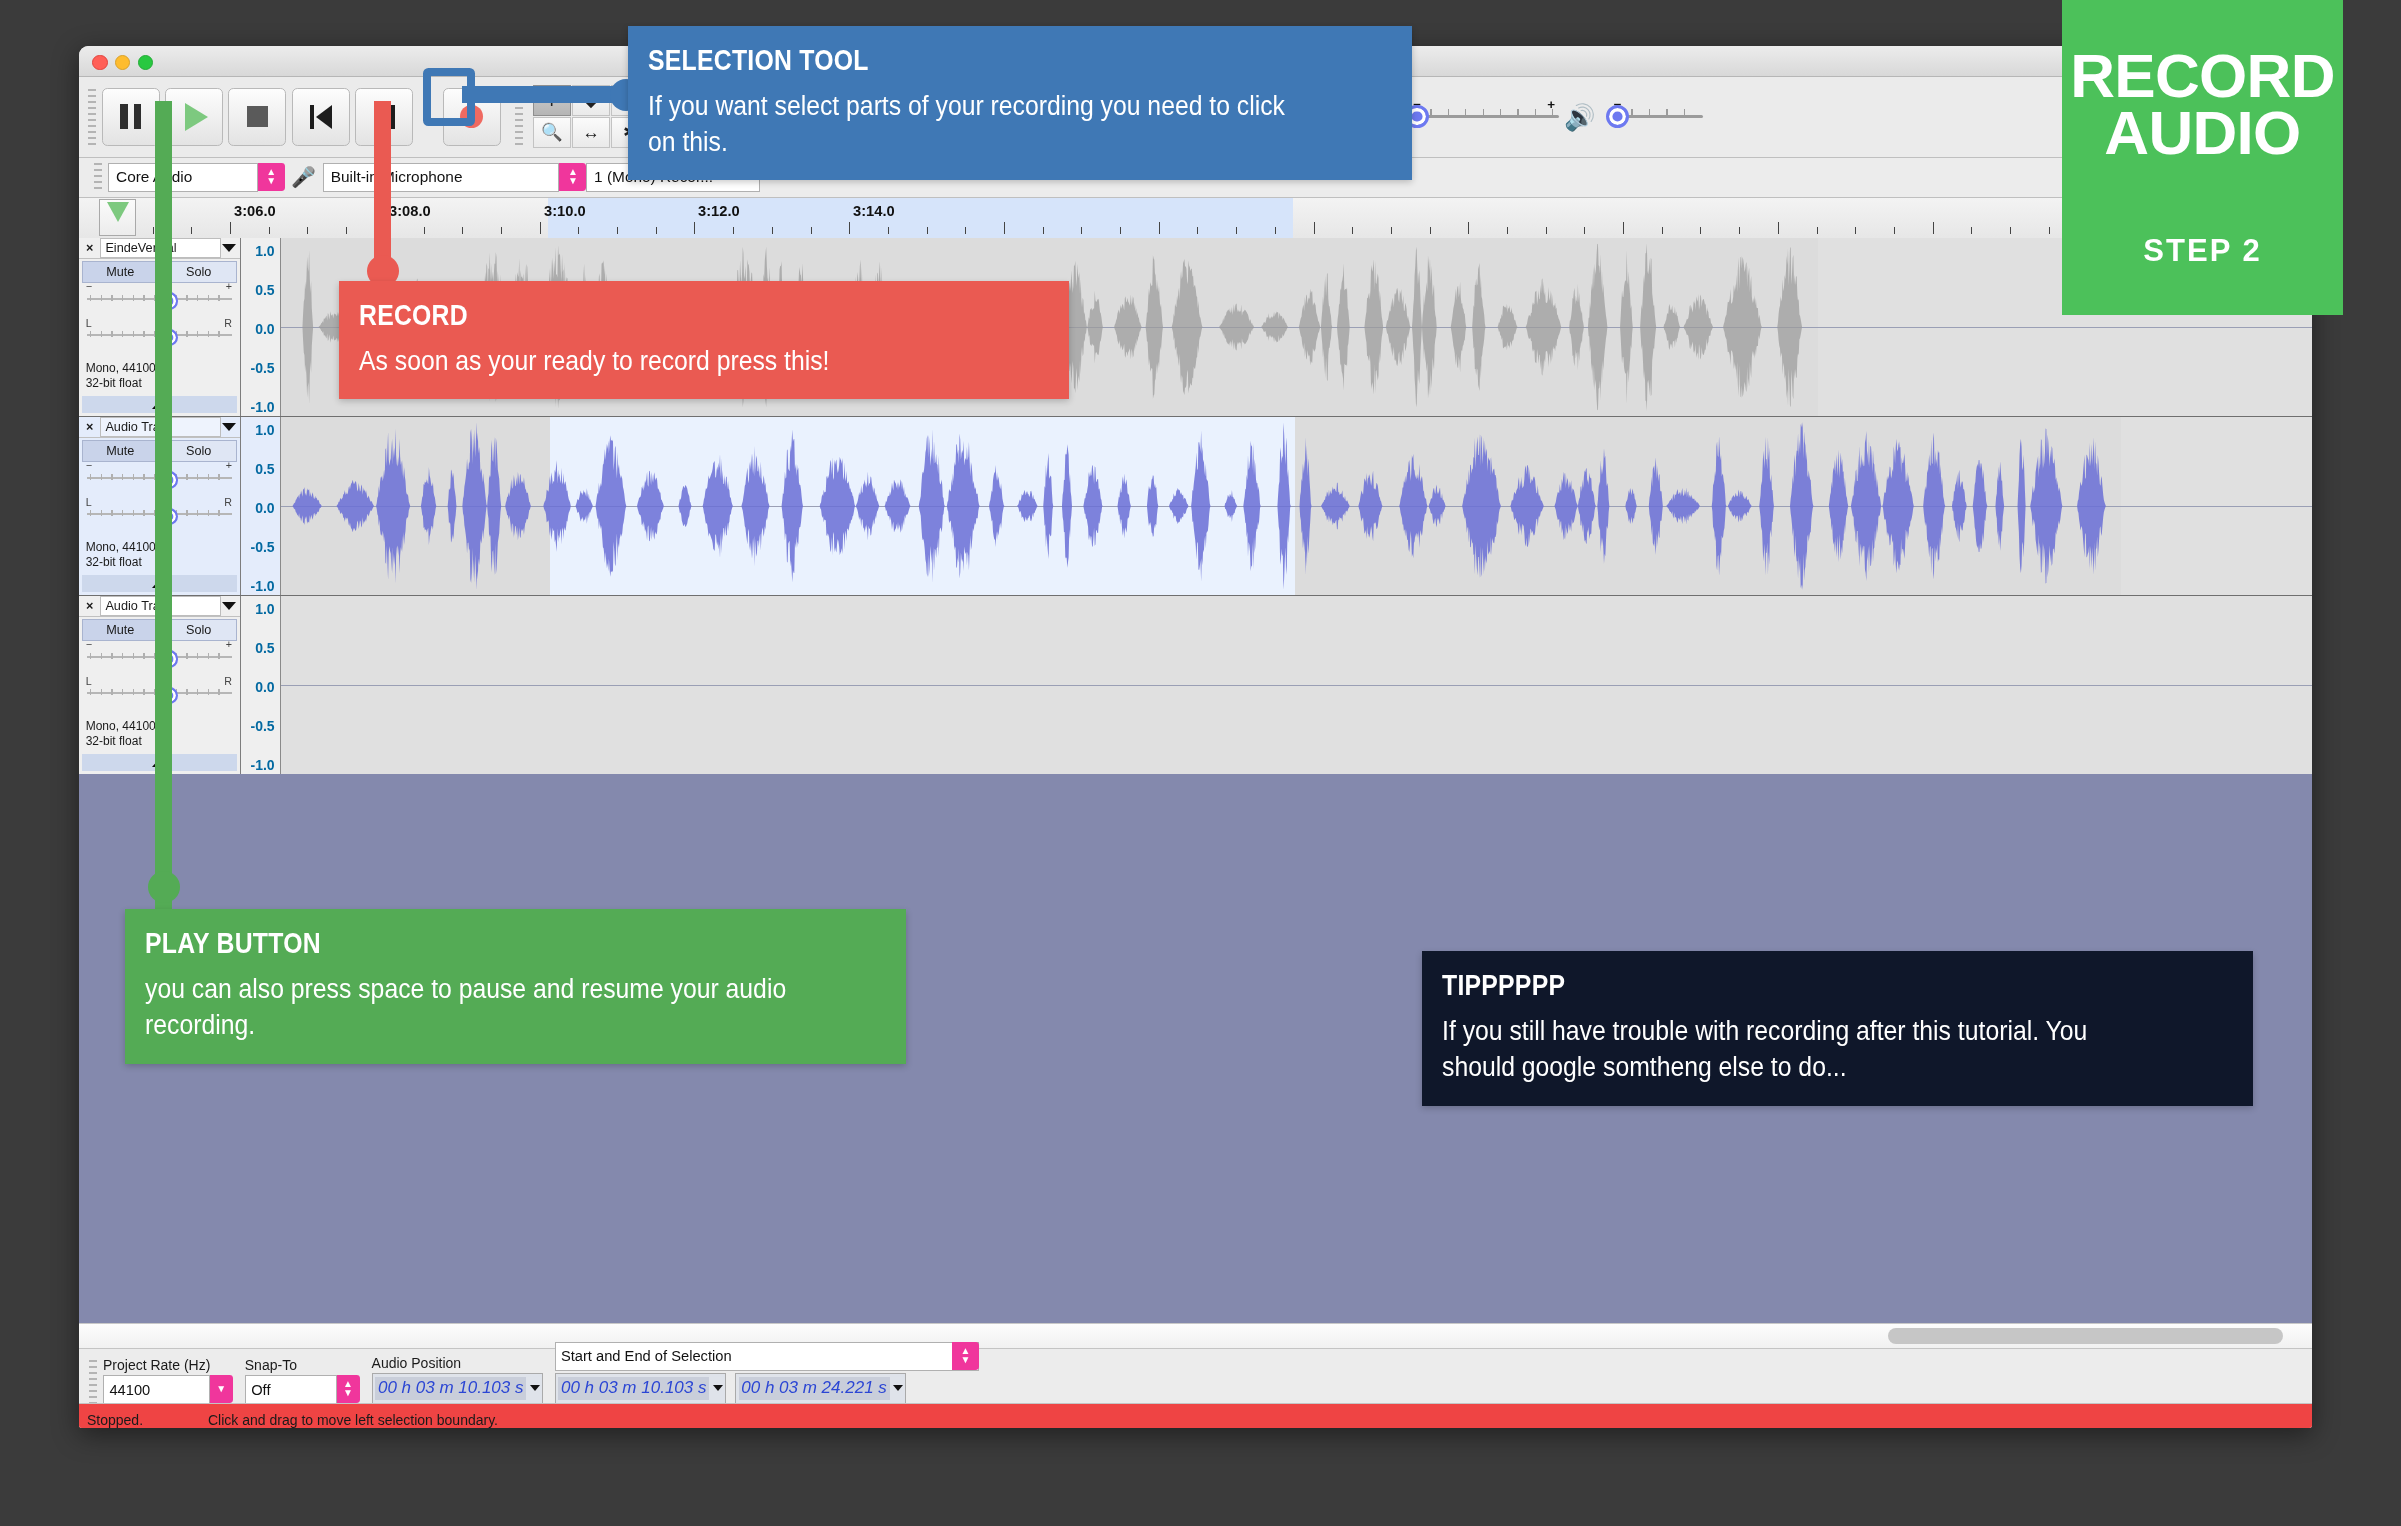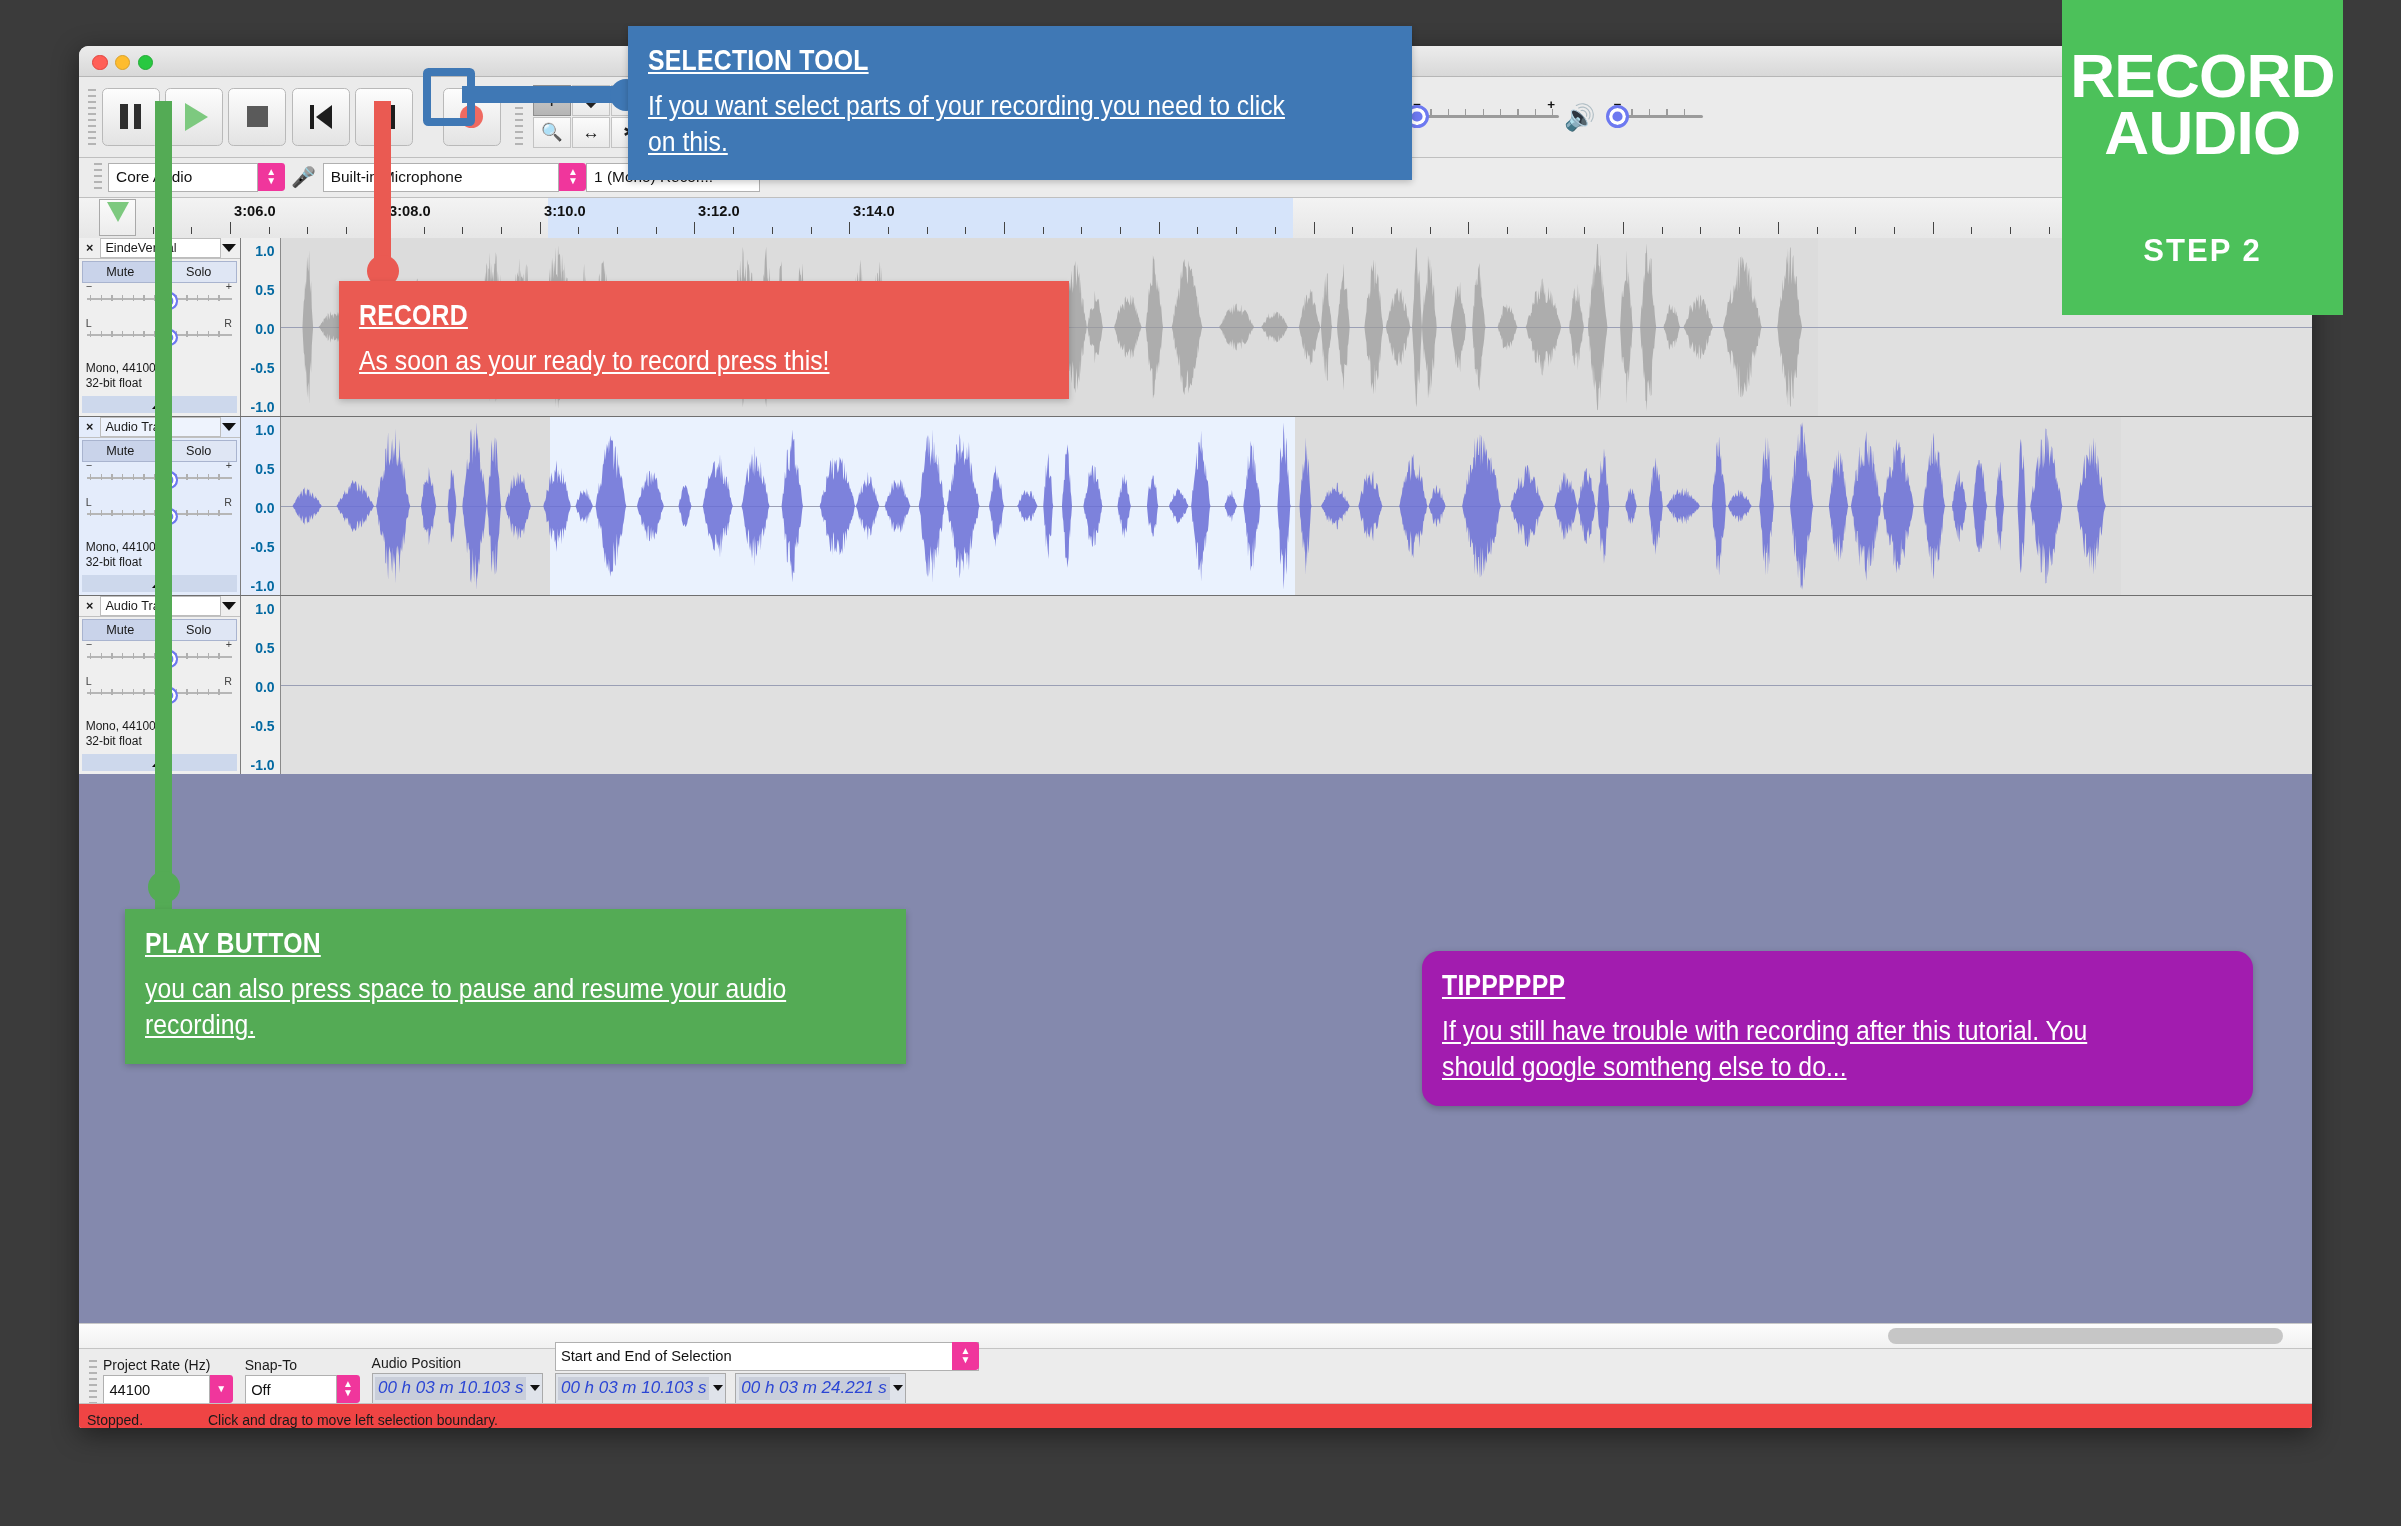--- a/index.html
+++ b/index.html
@@ -146,21 +146,21 @@
       background:#dfe3ea;padding:0 2px;font-style:italic;}
   .digit{font-size:17px;color:#2b46d4;background:#c9ceda;padding:1.3px 2.7px;margin:0 0.7px;
       font-family:"Liberation Sans",sans-serif;}
   .dncaret{width:0;height:0;border-left:5.4px solid transparent;border-right:5.4px solid transparent;
       border-top:6.7px solid #111;margin-left:2.7px;}
   #statusbar{position:absolute;left:0;right:0;bottom:0;height:24px;background:#ef4444;
       border-top:0.7px solid #c4c4c4;display:flex;align-items:flex-end;font-size:14px;color:#1a1a1a;}
   #statusbar .s1{width:121px;padding-left:8px;}
 
   
-  .callout{position:absolute;padding:17.4px 20px 20px 20px;color:#fff;box-shadow:0 2.7px 6.7px rgba(0,0,0,.22);text-decoration:underline;}
+  .callout{position:absolute;padding:17.4px 20px 20px 20px;color:#fff;box-shadow:0 2.7px 6.7px rgba(0,0,0,.22);}
   .co-title{font-family:"Liberation Sans Narrow","Liberation Sans",sans-serif;
       font-weight:bold;font-size:29.5px;letter-spacing:0.3px;margin-bottom:10.7px;
       transform:scaleX(.84);transform-origin:left center;}
   .co-body{font-family:"Liberation Sans Narrow","Liberation Sans",sans-serif;
       font-size:27.5px;line-height:1.32;transform:scaleX(.9);transform-origin:left center;}
   .dot{position:absolute;border-radius:50%;}
   .stem{position:absolute;}
 
   #badge{position:absolute;left:2062px;top:0;width:281px;height:315px;background:#4cc15a;
       display:flex;flex-direction:column;align-items:center;justify-content:flex-start;
@@ -588,21 +588,21 @@
   <div class="co-body">As soon as your ready to record press this!</div>
 </div>
 
 <div class="stem" style="left:155px;top:101px;width:17.4px;height:831px;background:#54ab55;"></div>
 <div class="dot" style="left:148px;top:871px;width:32px;height:32px;background:#54ab55;"></div>
 <div class="callout" style="left:125px;top:909px;width:741px;background:#54ab55;">
   <div class="co-title">PLAY BUTTON</div>
   <div class="co-body">you can also press space to pause and resume your audio recording.</div>
 </div>
 
-<div class="callout" style="left:1422px;top:951px;width:791px;background:#a21caf;border-radius:17px;">
+<div class="callout" style="left:1422px;top:951px;width:791px;background:#0f172a;">
   <div class="co-title">TIPPPPPP</div>
   <div class="co-body">If you still have trouble with recording after this tutorial. You should google somtheng else to do...</div>
 </div>
 
 <div id="badge">
   <div class="b1">RECORD</div>
   <div class="b2">AUDIO</div>
   <div class="b3">STEP  2</div>
 </div>
 

